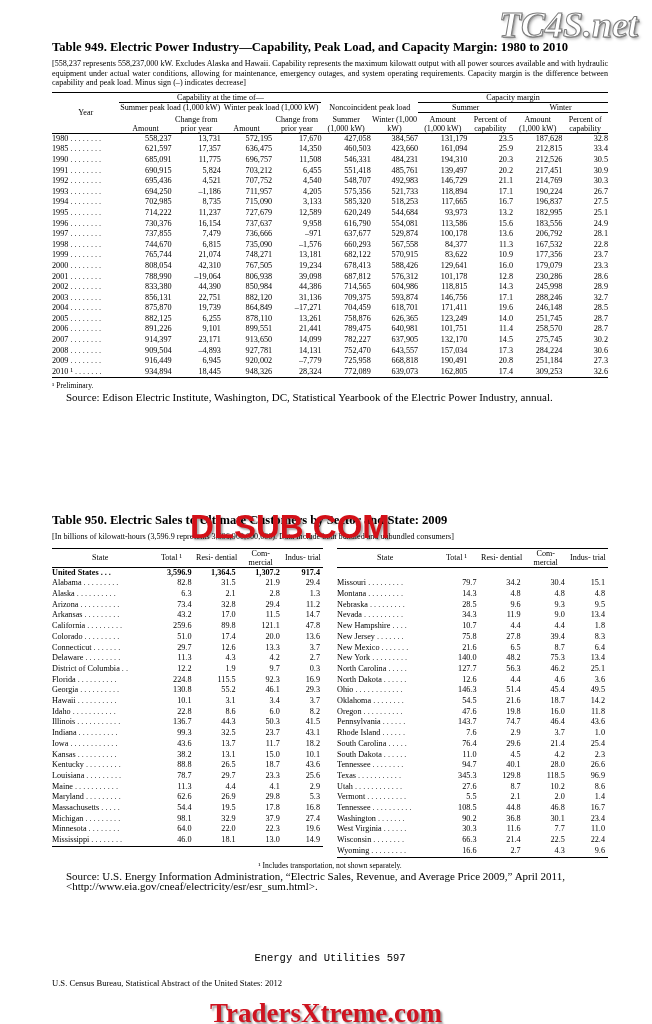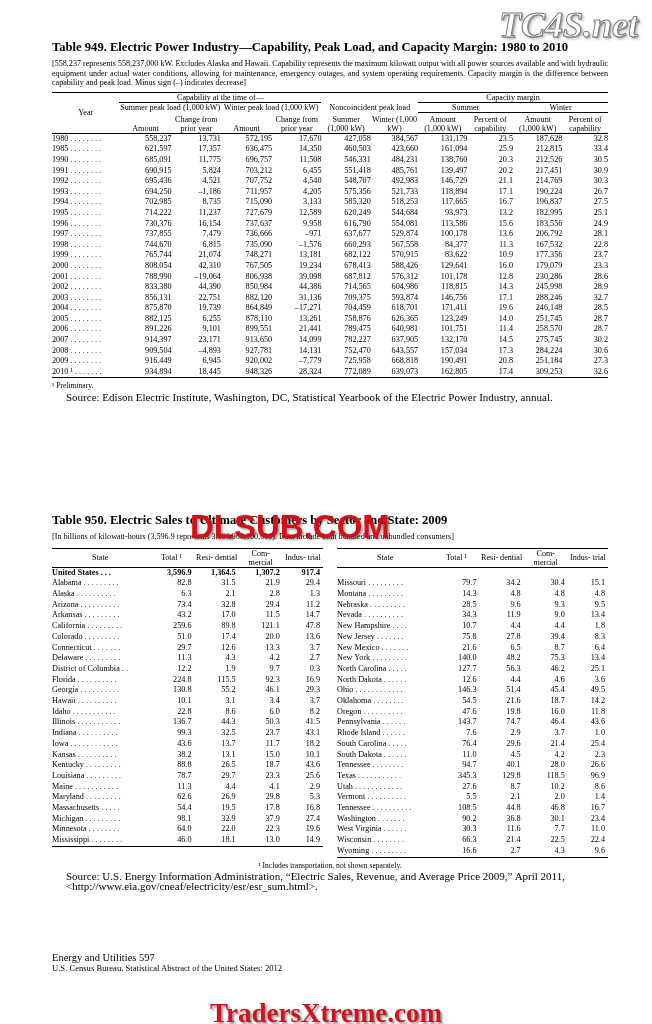--- a/index.html
+++ b/index.html
@@ -159,25 +159,26 @@
   .us-row td { font-weight: bold; }
 
   .footer {
     position: absolute;
     left: 52px;
     right: 44px;
     top: 952px;
     font-size: 9.6px;
   }
   .footer .eu {
-    text-align: left;
-    font-family: Liberation Serif, serif;
+    text-align: center;
+    font-family: Liberation Mono, monospace;
     font-size: 10.5px;
   }
   .footer .cb {
+    margin-top: 14px;
     font-size: 8.6px;
   }
 </style>
 </head>
 <body>
 
 <div class="page">
 
   <div class="wm-tc4s">TC4S.net</div>
   <div class="wm-dlsub">DLSUB.COM</div>
@@ -260,21 +261,21 @@
             <td class="num">33.4</td>
           </tr>
           <tr class="data rowspace">
             <td class="lbl">1990 . . . . . . . .</td>
             <td class="num">685,091</td>
             <td class="num">11,775</td>
             <td class="num">696,757</td>
             <td class="num">11,508</td>
             <td class="num">546,331</td>
             <td class="num">484,231</td>
-            <td class="num">138,760</td>
+            <td class="num">194,310</td>
             <td class="num">20.3</td>
             <td class="num">212,526</td>
             <td class="num">30.5</td>
           </tr>
           <tr class="data">
             <td class="lbl">1991 . . . . . . . .</td>
             <td class="num">690,915</td>
             <td class="num">5,824</td>
             <td class="num">703,212</td>
             <td class="num">6,455</td>

